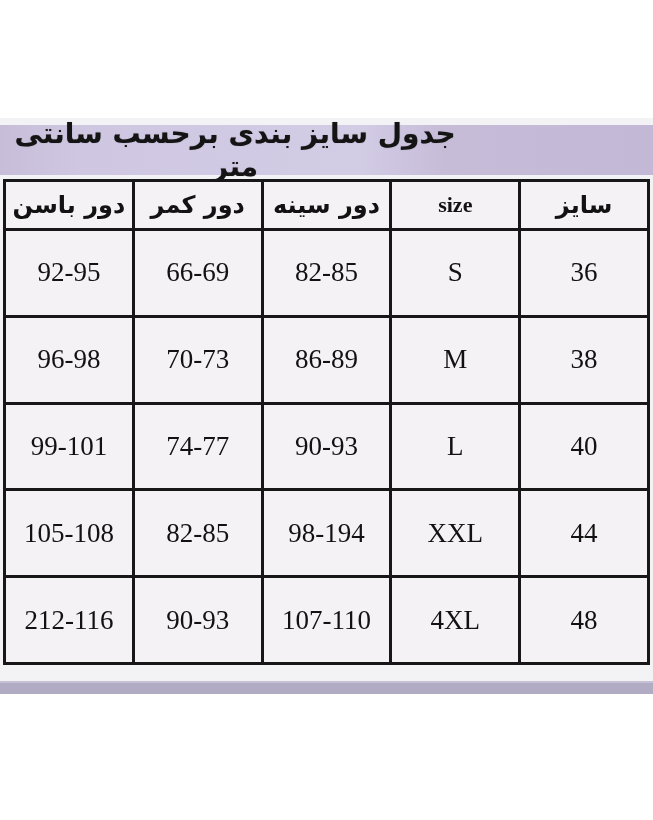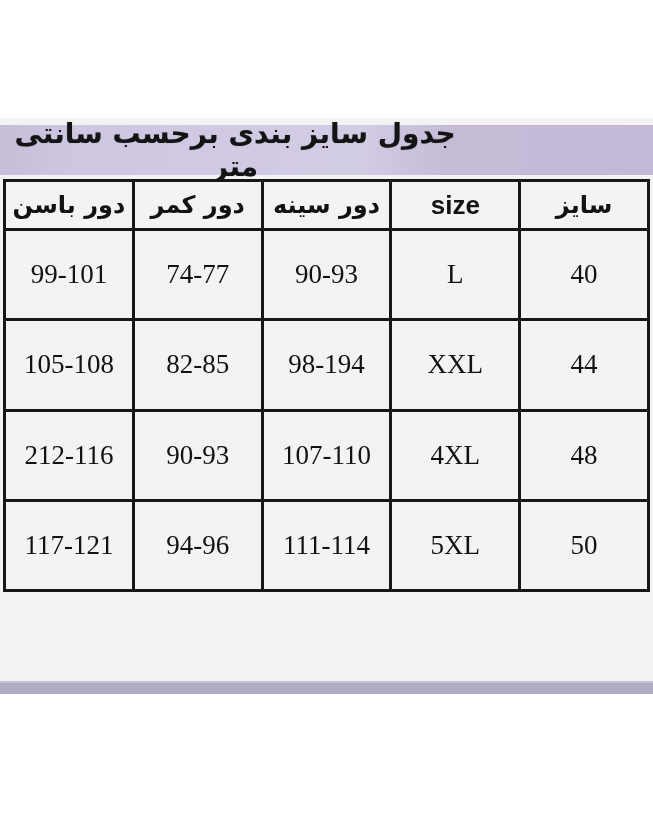--- a/index.html
+++ b/index.html
@@ -36,42 +36,42 @@
     direction: rtl;
     font-weight: bold;
     font-size: 28px;
     color: #141414;
     letter-spacing: 0.5px;
     text-shadow: 0 0 1px rgba(20,20,20,0.35);
   }
   table.size-table {
     position: absolute;
     left: 3px; top: 179px;
-    width: 647px; height: 413px;
+    width: 647px; height: 486px;
     border-collapse: collapse;
     table-layout: fixed;
     background: #f4f2f4;
   }
   .size-table th, .size-table td {
     border: 3px solid #171717;
     text-align: center;
     vertical-align: middle;
     padding: 0;
     color: #121212;
     background: #f4f2f4;
   }
   .size-table thead th {
     height: 46px;
     font-size: 24px;
     font-weight: bold;
     font-family: "DejaVu Sans", sans-serif;
   }
   .size-table thead th.latin {
-    font-family: Liberation Sans, sans-serif;
-    font-size: 26px;
+    font-family: Liberation Serif, serif;
+    font-size: 22px;
   }
   .size-table td {
     font-family: "Liberation Serif", "DejaVu Serif", serif;
     font-size: 27px;
     font-weight: normal;
   }
   .fa { direction: rtl; }
   .bottom-band {
     position: absolute;
     left: 0; top: 681px;
@@ -98,45 +98,52 @@
       <tr>
           <th class="fa">دور باسن</th>
           <th class="fa">دور کمر</th>
           <th class="fa">دور سینه</th>
           <th class="latin">size</th>
           <th class="fa">سایز</th>
         </tr>
     </thead>
     <tbody>
         <tr>
+          <td>92-95</td>
+          <td>66-69</td>
+          <td>82-85</td>
+          <td>S</td>
+          <td>36</td>
+        </tr>
+        <tr>
+          <td>96-98</td>
+          <td>70-73</td>
+          <td>86-89</td>
+          <td>M</td>
+          <td>38</td>
+        </tr>
+        <tr>
           <td>99-101</td>
           <td>74-77</td>
           <td>90-93</td>
           <td>L</td>
           <td>40</td>
         </tr>
         <tr>
           <td>105-108</td>
           <td>82-85</td>
           <td>98-194</td>
           <td>XXL</td>
           <td>44</td>
         </tr>
         <tr>
           <td>212-116</td>
           <td>90-93</td>
           <td>107-110</td>
           <td>4XL</td>
           <td>48</td>
         </tr>
-        <tr>
-          <td>117-121</td>
-          <td>94-96</td>
-          <td>111-114</td>
-          <td>5XL</td>
-          <td>50</td>
-        </tr>
       </tbody>
   </table>
 
   <div class="bottom-band"></div>
 
 </div>
 
 </body></html>

